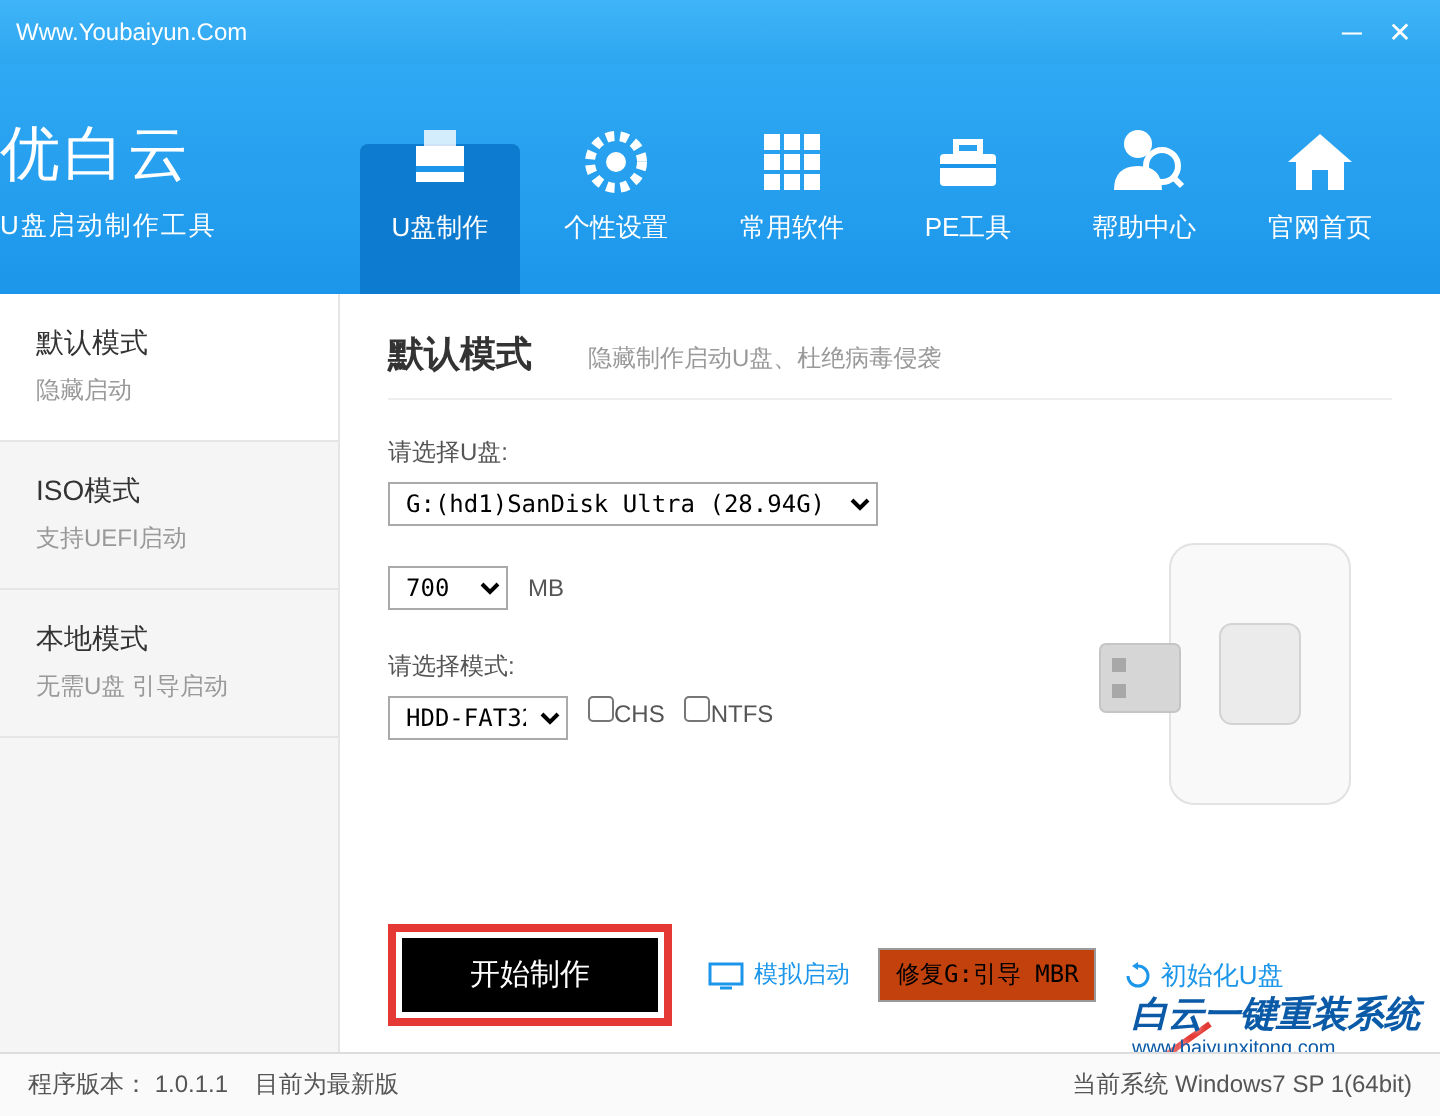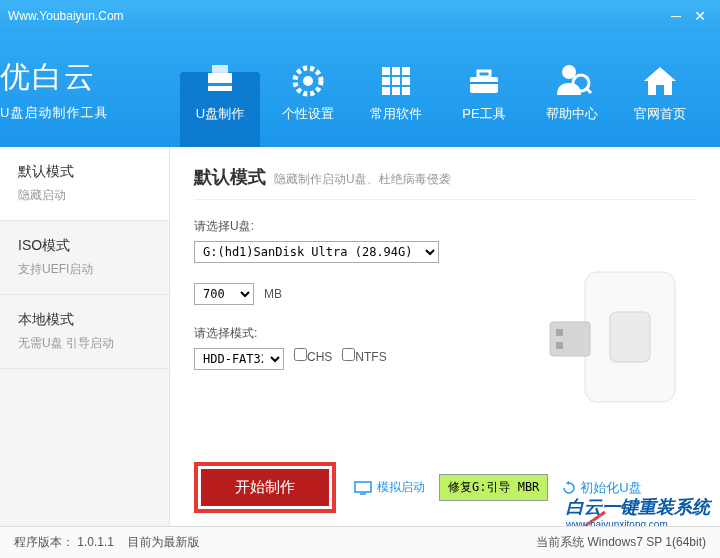--- a/index.html
+++ b/index.html
@@ -22,39 +22,39 @@
 .body { display:flex; height:380px; }
 .sidebar { width:170px; background:#f5f5f5; border-right:1px solid #e5e5e5; }
 .side-item { padding:16px 18px; border-bottom:1px solid #e5e5e5; cursor:pointer; }
 .side-item.active { background:#fff; }
 .side-item .t { font-size:14px; color:#333; }
 .side-item .s { font-size:12px; color:#999; margin-top:6px; }
 
 .main { flex:1; padding:18px 24px; position:relative; }
 .main-head { display:flex; align-items:baseline; border-bottom:1px solid #eee; padding-bottom:10px; margin-bottom:18px; }
 .main-head .mt { font-size:18px; color:#333; font-weight:bold; }
-.main-head .ms { font-size:12px; color:#999; margin-left:8px; }
+.main-head .ms { font-size:12px; color:#999; margin-left:28px; }
 .form-row { margin-bottom:20px; }
 .form-row label { font-size:12px; color:#555; display:block; margin-bottom:6px; }
 .form-row .ctrl { display:flex; align-items:center; gap:10px; }
 select,.sel { font-family:"SimSun",monospace; font-size:12px; height:22px; border:1px solid #aaa; background:#fff; padding:0 4px; }
 .sel-wide { width:245px; }
 .sel-sm { width:60px; }
 .sel-mid { width:90px; }
 .unit { font-size:12px; color:#555; }
 .cb { display:flex; align-items:center; gap:4px; font-size:12px; color:#555; }
 .cb input { width:13px; height:13px; }
 
 .usb-art { position:absolute; right:20px; top:110px; width:160px; height:160px; opacity:.85; }
 
 .action-bar { position:absolute; left:24px; right:24px; bottom:14px; display:flex; align-items:center; gap:14px; }
 .primary-wrap { border:4px solid #e53935; padding:3px; }
-.primary-btn { background:#b91c1c; color:#fff; font-size:15px; padding:9px 34px; border:none; cursor:pointer; }
+.primary-btn { background:#000000; color:#fff; font-size:15px; padding:9px 34px; border:none; cursor:pointer; }
 .sim-launch { color:#1c96ea; font-size:12px; display:flex; align-items:center; gap:5px; cursor:pointer; margin-left:4px; }
-.repair-btn { font-size:12px; padding:4px 8px; border:1px solid #999; background:#bef264; cursor:pointer; font-family:"SimSun",monospace;text-align:right; }
+.repair-btn { font-size:12px; padding:4px 8px; border:1px solid #999; background:#c2410c; cursor:pointer; font-family:"SimSun",monospace;text-align:right; }
 .init-link { color:#1c96ea; font-size:13px; display:flex; align-items:center; gap:4px; cursor:pointer; }
 
 .arrow-ann { position:absolute; left:330px; top:360px; width:110px; height:80px; pointer-events:none; }
 
 .footer { position:absolute; bottom:0; left:0; right:0; height:32px; border-top:1px solid #ddd; background:#fafafa; display:flex; align-items:center; padding:0 14px; font-size:12px; color:#555; font-family:"SimSun",monospace; }
 .footer .left { flex:1; }
 .watermark { position:absolute; right:10px; bottom:28px; font-size:18px; color:#0a5aa8; font-style:italic; font-weight:bold; text-shadow:0 0 3px #fff; }
 .watermark .u { font-size:10px; display:block; color:#0a5aa8; font-style:normal; font-weight:normal; }
 </style>
 </head>

